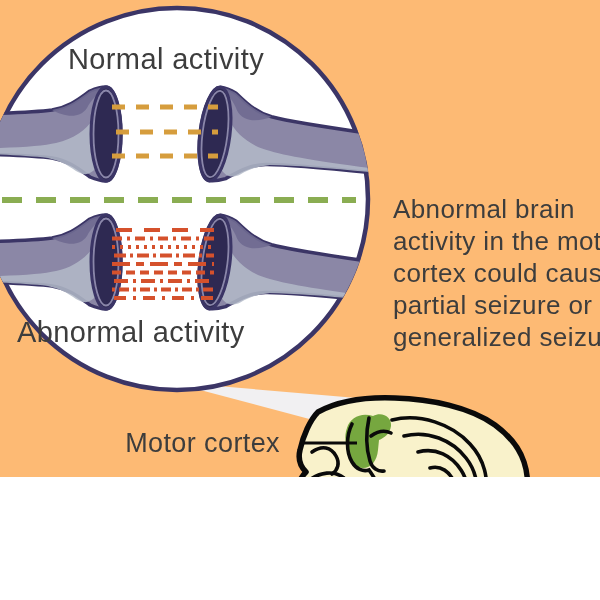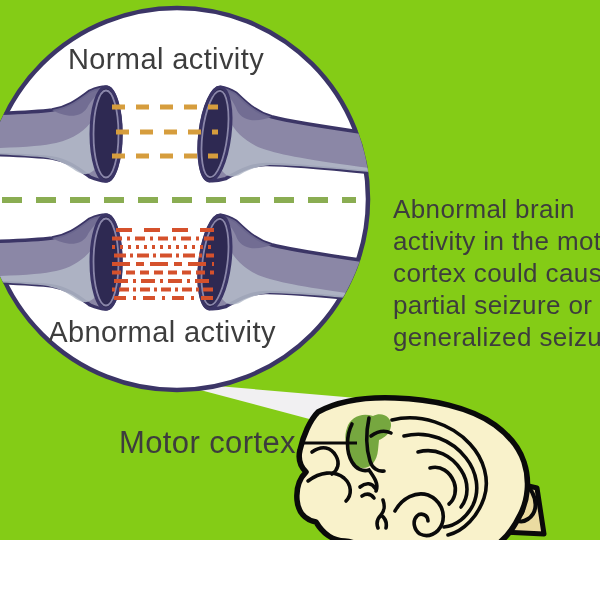--- a/index.html
+++ b/index.html
@@ -1,23 +1,23 @@
 <!DOCTYPE html>
 <html><head>
 <meta charset="utf-8">
 <style>
   html,body{margin:0;padding:0;background:#ffffff;}
-  #canvas{position:relative;width:600px;height:540px;overflow:hidden;background:#84cc16;
+  #canvas{position:relative;width:600px;height:477px;overflow:hidden;background:#fdba74;
           font-family:"Liberation Sans", sans-serif;}
   #scene{position:absolute;left:0;top:0;}
   .lbl{position:absolute;color:#3d3d3d;letter-spacing:.4px;}
   #normal-label{left:20px;top:43px;width:292px;text-align:center;font-size:29px;}
-  #abnormal-label{left:10px;top:316px;width:304px;text-align:center;font-size:29px;}
+  #abnormal-label{left:17px;top:316px;width:304px;font-size:29px;}
   #caption{left:393px;top:193px;font-size:26px;line-height:32px;white-space:nowrap;}
-  #motor-label{left:56px;top:426px;width:240px;text-align:right;font-size:31px;line-height:34px;}
+  #motor-label{left:40px;top:426px;width:240px;text-align:right;font-size:27px;line-height:34px;}
   #watermark{left:370px;top:547px;color:#4f4f4f;font-size:15px;letter-spacing:.5px;
              transform:rotate(16deg);transform-origin:left top;white-space:nowrap;}
   #watermark .copy{font-size:18px;vertical-align:-1px;margin-right:2px;}
 </style>
 </head>
 <body>
 
 <div id="canvas">
 
   <svg id="scene" width="600" height="600" viewBox="0 0 600 600">

